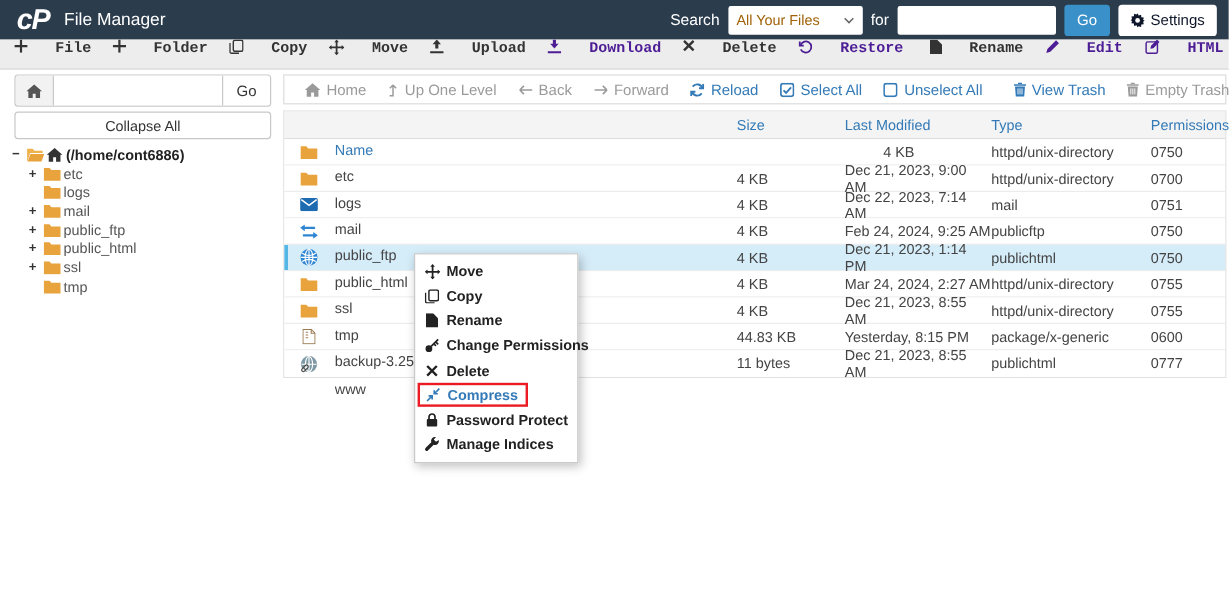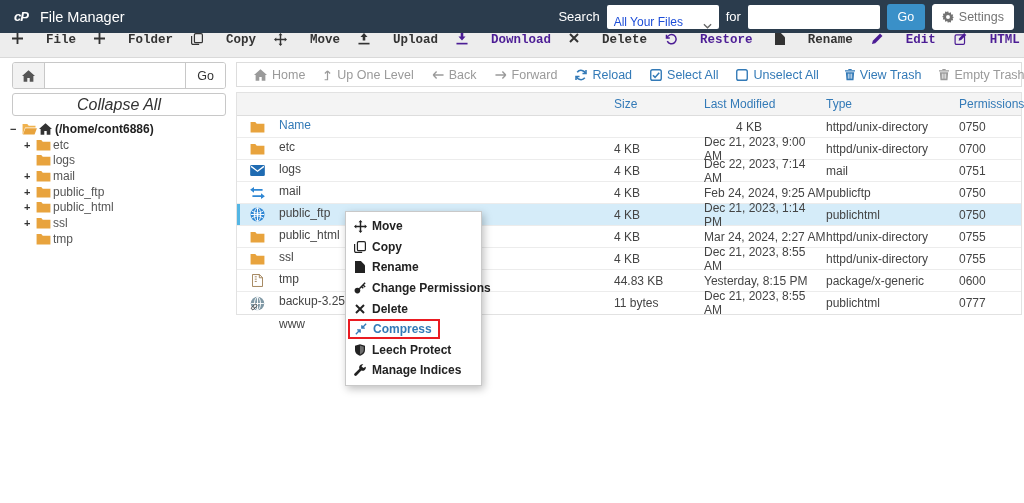--- a/index.html
+++ b/index.html
@@ -3,50 +3,50 @@
 <meta charset="utf-8">
 <style>
   html,body{margin:0;padding:0;width:1024px;height:503px;background:#fff;
     font-family:"Liberation Sans",sans-serif;position:relative;overflow:hidden;}
   *{box-sizing:border-box;}
   svg{display:block;}
 
   
   .header{position:absolute;top:0;left:0;right:0;height:33px;background:#2b3c4d;
     display:flex;align-items:center;padding:0 10px;color:#fff;}
-  .logo{font-weight:bold;font-style:italic;font-size:13px;letter-spacing:-1px;margin:0 12px 0 4px;}
+  .logo{font-weight:bold;font-style:italic;font-size:24px;letter-spacing:-1px;margin:0 12px 0 4px;}
   .title{font-size:14.5px;}
   .hdr-right{margin-left:auto;display:flex;align-items:center;gap:7px;font-size:13px;}
-  .hdr-select{width:112px;height:24px;background:#fff;color:#1d4ed8;border-radius:2px;
-    display:flex;align-items:flex-end;justify-content:space-between;padding:0 7px;font-size:12px;cursor:pointer;}
+  .hdr-select{width:112px;height:24px;background:#fff;color:#a16207;border-radius:2px;
+    display:flex;align-items:center;justify-content:space-between;padding:0 7px;font-size:12px;cursor:pointer;}
   .hdr-input{width:132px;height:24px;border:none;border-radius:2px;background:#fff;padding:0 6px;font-size:12px;}
   .go-btn{width:38px;height:26px;background:#3a90c8;color:#fff;border:none;border-radius:3px;
     font-size:12.5px;display:flex;align-items:center;justify-content:center;cursor:pointer;}
-  .settings-btn{height:26px;background:#fff;color:#737373;border-radius:3px;display:flex;
+  .settings-btn{height:26px;background:#fff;color:#0f172a;border-radius:3px;display:flex;
     align-items:center;gap:5px;padding:0 9px;font-size:12.5px;cursor:pointer;border:1px solid #fff;}
 
   
   .toolbar{position:absolute;top:33px;left:0;right:0;height:25px;background:#ededed;
     border-bottom:1px solid #d9d9d9;display:flex;align-items:center;font-size:12.5px;
     font-weight:600;color:#333;padding-left:3px;}
   .tb-item{display:flex;align-items:flex-start;gap:23px;padding:0 9px;height:100%;cursor:pointer;white-space:nowrap;font-family:Liberation Mono, monospace;}
   .tb-item.disabled{color:#4c1d95;cursor:default;}
   .tb-sep{width:1px;height:17px;background:#c9c9c9;margin:0 2px;}
 
   
   .path-group{position:absolute;left:12px;top:62px;width:214px;height:27px;border:1px solid #c8c8c8;
     border-radius:3px;display:flex;overflow:hidden;background:#fff;}
   .path-home{width:32px;background:#f2f2f2;border-right:1px solid #c8c8c8;display:flex;
     align-items:center;justify-content:center;color:#555;cursor:pointer;}
   .path-input{flex:1;border:none;min-width:0;padding:0 5px;font-size:12px;}
   .path-go{width:40px;border-left:1px solid #c8c8c8;display:flex;align-items:center;
     justify-content:center;font-size:12.5px;color:#333;background:#fff;cursor:pointer;}
   .collapse-btn{position:absolute;left:12px;top:93px;width:214px;height:23px;border:1px solid #c8c8c8;
     border-radius:3px;background:#fff;display:flex;align-items:center;justify-content:center;
-    font-size:16px;color:#333;cursor:pointer;font-style:italic;}
+    font-size:12px;color:#333;cursor:pointer;}
   .tree{position:absolute;left:10px;top:121px;font-size:12px;}
   .tree-item{display:flex;align-items:center;height:15.7px;color:#555;cursor:pointer;white-space:nowrap;}
   .tree-item.child{padding-left:14px;}
   .tree-item .expander{width:12px;font-weight:700;color:#333;font-size:11px;}
   .tree-item .t-icon{width:17px;display:flex;}
   .tree-item .t-home{display:flex;margin-right:3px;color:#333;}
   .tree-item .t-home:empty{margin-right:0;}
   .tree-item.root .t-label{font-weight:700;color:#222;}
 
   
@@ -609,25 +609,25 @@
             <path d="M13 1L8 6M8 2.5V6h3.5M1 13l5-5M6 11.5V8H2.5"></path>
           </svg>
         </span>
         <span>Compress</span>
       </span>
     </div>
     <div class="menu-item">
       <span class="mi-box">
         <span class="mi-ic">
           <svg viewBox="0 0 12 14" width="10" height="12">
-            <path d="M6 0l6 2v5c0 4-3.5 6.2-6 7C3.5 13.2 0 11 0 7V2z" fill="currentColor"></path>
-            <path d="M6 1.6v10.8c2-.8 4.5-2.6 4.5-5.4V3.2z" fill="#fff" opacity=".35"></path>
-          </svg>
-        </span>
-        <span>Leech Protect</span>
+            <rect x=".8" y="6" width="10.4" height="7.5" rx="1" fill="currentColor"></rect>
+            <path d="M3 6V4a3 3 0 0 1 6 0v2" fill="none" stroke="currentColor" stroke-width="1.7"></path>
+          </svg>
+        </span>
+        <span>Password Protect</span>
       </span>
     </div>
     <div class="menu-item">
       <span class="mi-box">
         <span class="mi-ic">
           <svg viewBox="0 0 14 14" width="12" height="12">
             <path fill="currentColor" d="M13.6 3.1a3.8 3.8 0 0 1-5 4.6L3 13.3a1.6 1.6 0 0 1-2.3-2.3l5.6-5.6a3.8 3.8 0 0 1 4.6-5L8.7 2.6l2.2 2.2z"></path>
           </svg>
         </span>
         <span>Manage Indices</span>

